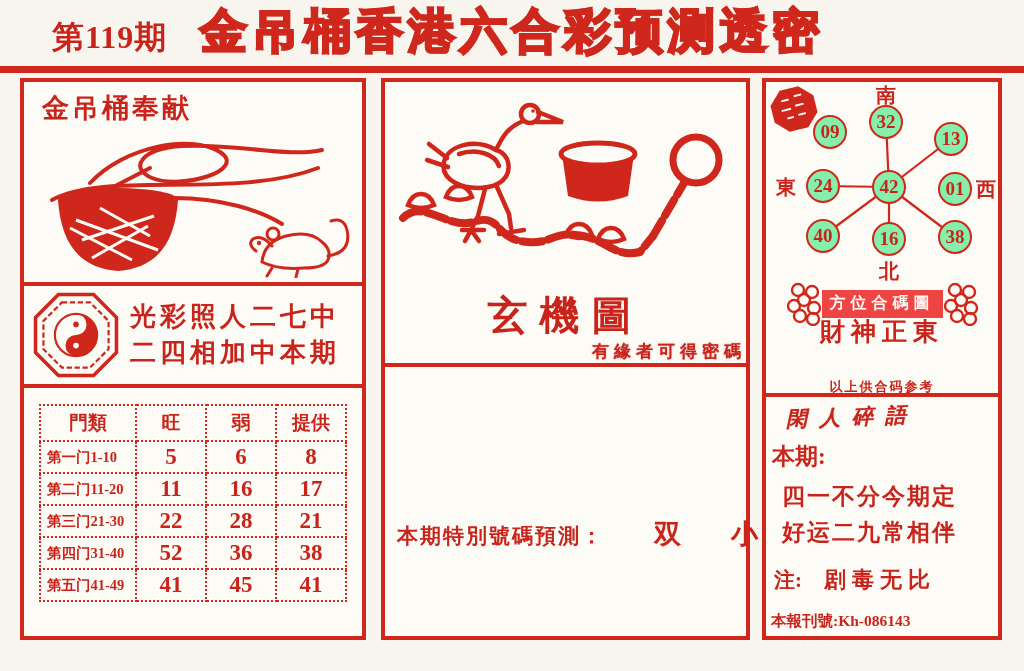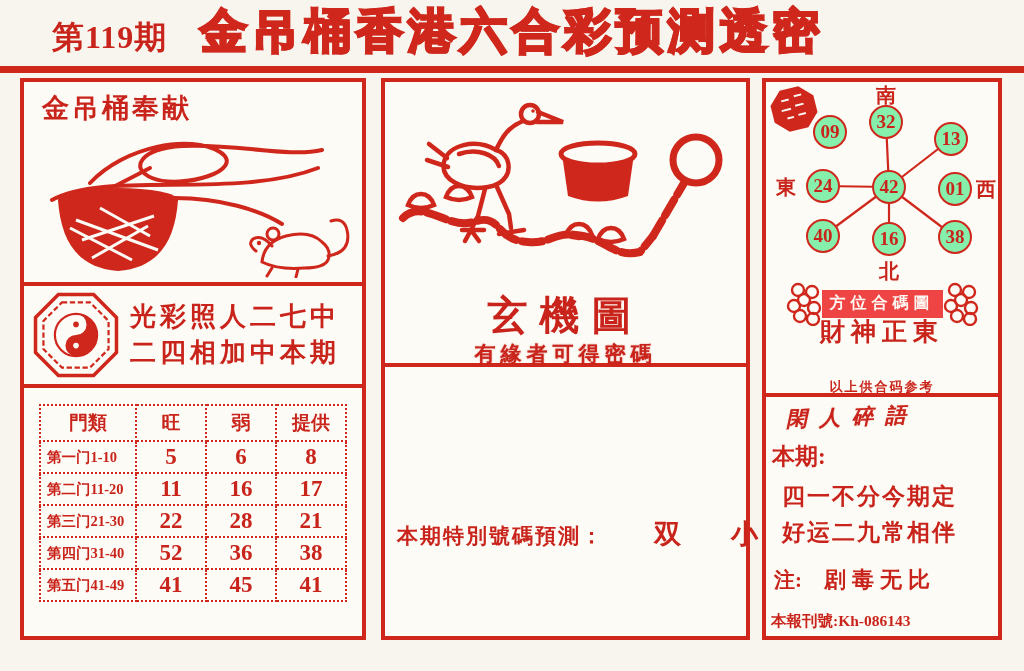--- a/index.html
+++ b/index.html
@@ -56,22 +56,22 @@
   table.pred th{ width:70px; height:36px; font-size:19px; font-weight:bold; }
   table.pred th.cat{ width:96px; }
   table.pred td{ height:32px; font-size:23px; font-weight:bold; }
   table.pred td.rowlab{ font-size:14.5px; text-align:left; padding-left:6px; font-weight:bold; }
 
   
   .m-sec1{ position:relative; height:285px; border-bottom:4px solid #cf271c; }
   .mystery-svg{ position:absolute; left:8px; top:6px; }
   .mystery-title{ position:absolute; left:0; right:0; top:206px; text-align:center;
     font-size:40px; font-weight:bold; letter-spacing:12px; }
-  .mystery-caption{ position:absolute; left:0; right:0; top:258px; text-align:center;
-    font-size:21px; font-weight:bold; letter-spacing:5px;
+  .mystery-caption{ position:absolute; left:0; right:0; top:258px; text-align:right;
+    font-size:17px; font-weight:bold; letter-spacing:5px;
     text-shadow:0 0 1.5px rgba(201,36,27,.65); }
   .m-sec2{ position:relative; height:193px; }
   .prediction{ position:absolute; left:12px; bottom:8px; white-space:nowrap; }
   .prediction .plabel{ font-size:21px; font-weight:bold; letter-spacing:2px; }
   .prediction .pval{ font-size:27px; font-weight:bold; margin-left:46px;
     font-family:"Liberation Sans","DejaVu Sans",sans-serif; }
 
   
   .r-sec1{ position:relative; height:315px; border-bottom:4px solid #cf271c; }
   .seal-svg{ position:absolute; left:4px; top:4px; transform:rotate(-14deg); }

